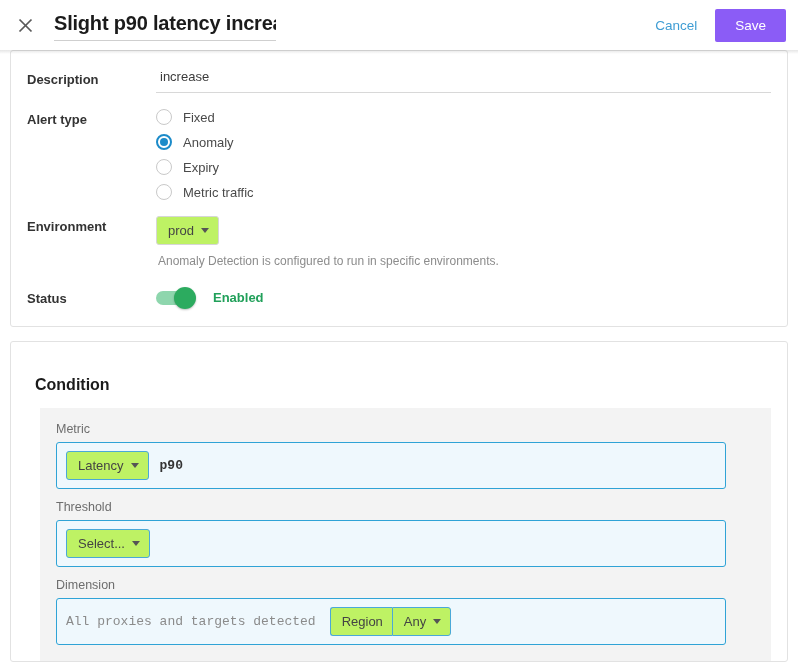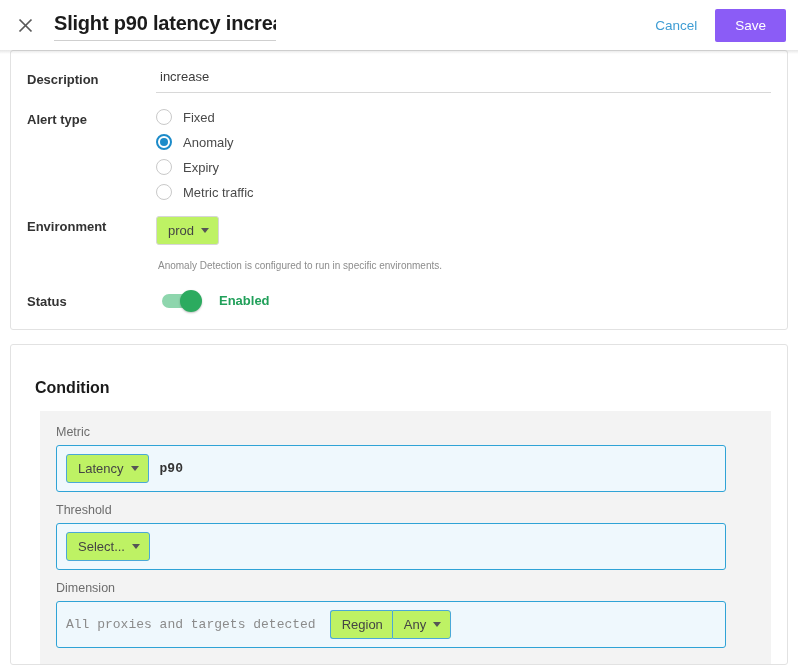--- a/index.html
+++ b/index.html
@@ -179,23 +179,23 @@
   .dd .caret {
     margin-left: 7px;
     width: 0; height: 0;
     border-left: 4px solid transparent;
     border-right: 4px solid transparent;
     border-top: 5px solid #555555;
   }
   .dd.blue { border-color: #4aa8d8; }
 
   .helper {
-    font-size: 10px;
+    font-size: 12px;
     color: #8c8c8c;
-    margin-top: 15px;
+    margin-top: 9px;
     padding-left: 2px;
   }
 
   
   .toggle-wrap {
     display: flex;
     align-items: center;
     padding-top: 2px;
   }
   .toggle {
@@ -342,21 +342,21 @@
       <div class="flabel">Environment</div>
       <div class="fctl">
         <span class="dd">
           <span>prod</span>
           <span class="caret"></span>
         </span>
         <div class="helper">Anomaly Detection is configured to run in specific environments.</div>
       </div>
     </div>
 
-    <div class="frow" style="margin-top:20px;gap:6px;">
+    <div class="frow" style="margin-top:20px;">
       <div class="flabel">Status</div>
       <div class="fctl">
         <div class="toggle-wrap">
           <span class="toggle">
             <span class="knob"></span>
           </span>
           <span class="status-text">Enabled</span>
         </div>
       </div>
     </div>

